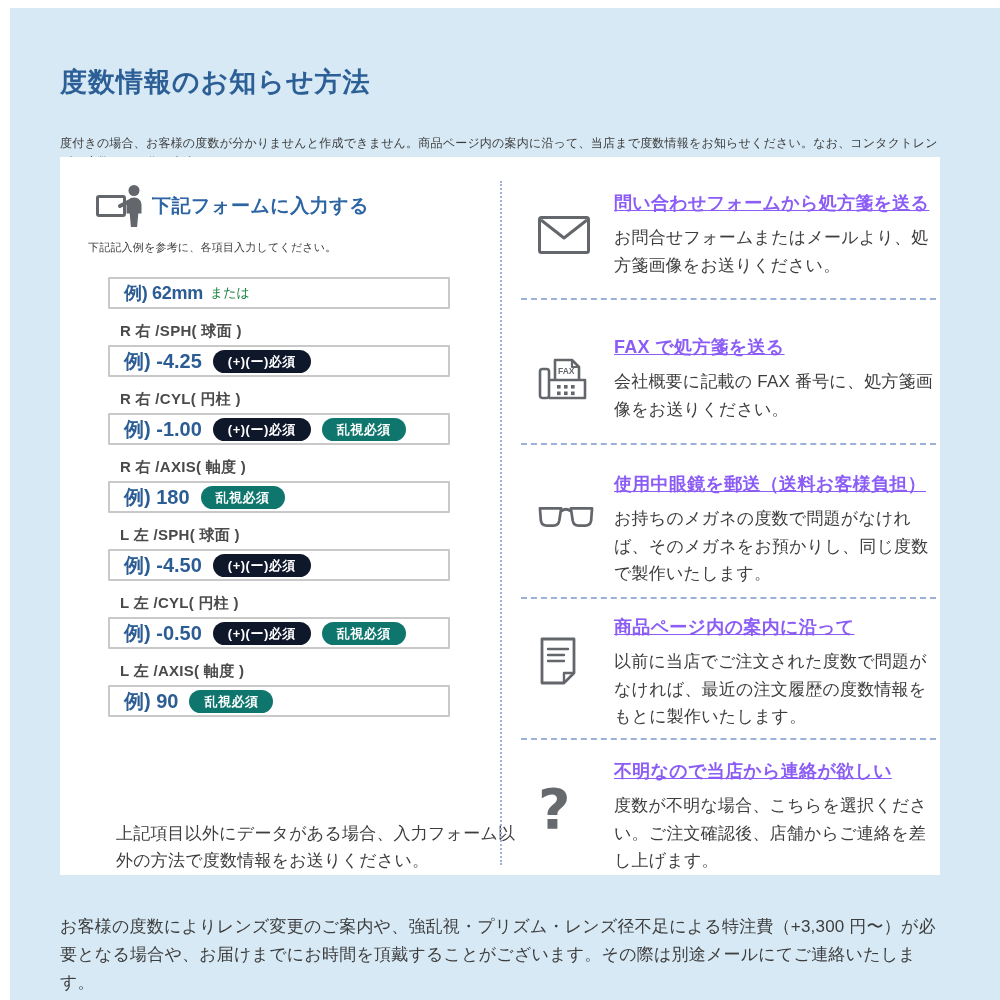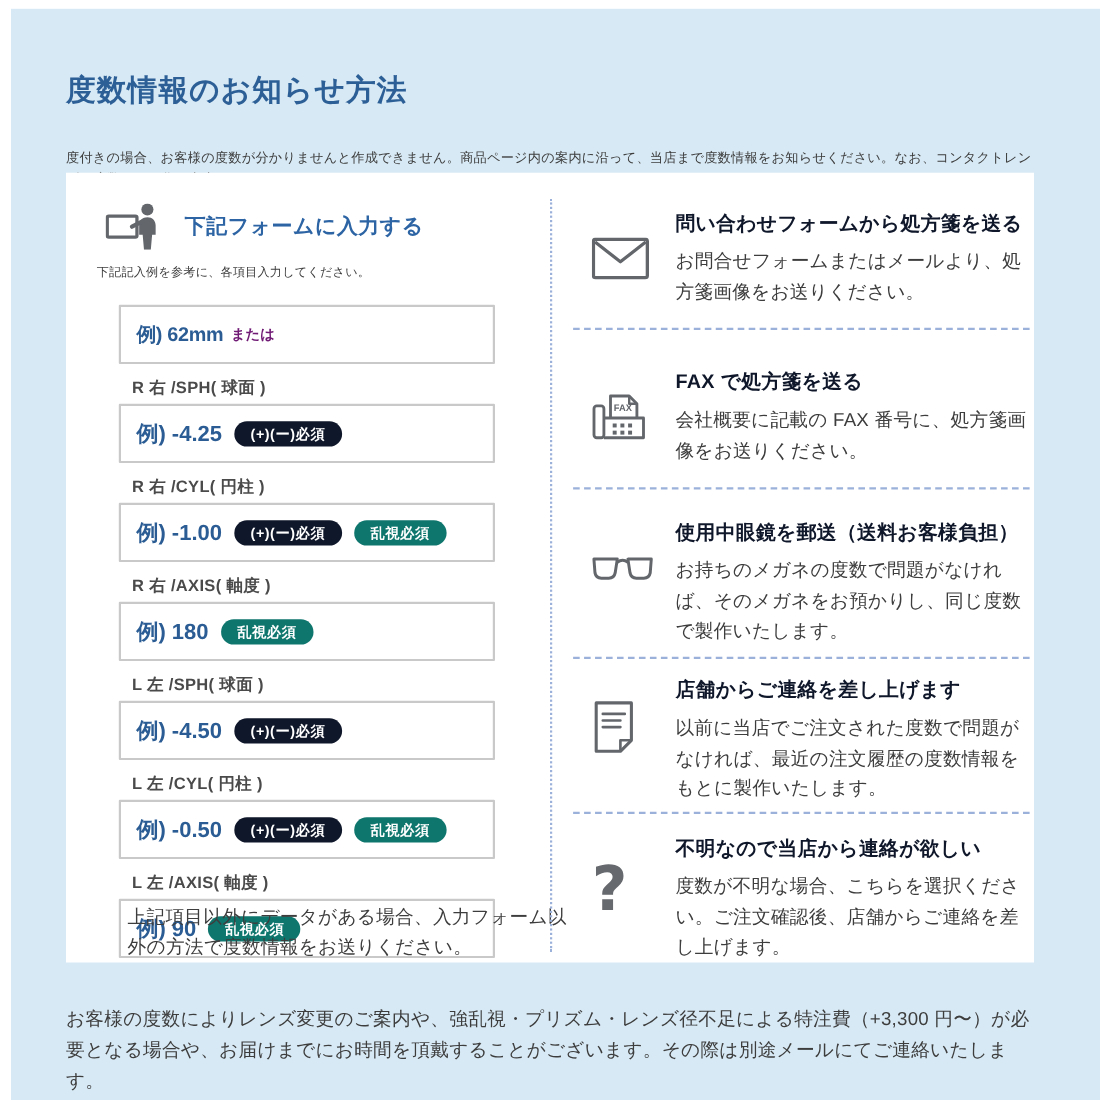--- a/index.html
+++ b/index.html
@@ -13,56 +13,56 @@
     position:absolute;left:60px;top:46px;font-size:27px;font-weight:bold;
     color:#2d5f97;letter-spacing:1px;
   }
   .intro{
     position:absolute;left:60px;top:92px;width:884px;font-size:12px;
     line-height:1.6;color:#3d3d3d;letter-spacing:0.2px;margin-top:42px;
   }
   .card{position:absolute;left:60px;top:157px;width:880px;height:718px;background:#ffffff;}
 
   
-  .form-header{position:absolute;left:36px;top:28px;display:flex;align-items:center;gap:24px;}
+  .form-header{position:absolute;left:36px;top:28px;display:flex;align-items:center;gap:8px;}
   .form-heading{font-size:19px;font-weight:bold;color:#2c64a4;letter-spacing:0.5px;}
   .instruction{position:absolute;left:28px;top:72px;font-size:11px;color:#3d3d3d;letter-spacing:0.2px;}
   .fields{position:absolute;left:48px;top:120px;width:342px;}
   .field-label{
     padding-left:12px;font-size:15px;font-weight:bold;color:#4a4a4a;
     margin-bottom:5px;letter-spacing:0.3px;line-height:19px;
   }
   .field-box{
-    box-sizing:border-box;height:54px;border:2px solid #c9c9c9;border-radius:1px;
+    box-sizing:border-box;height:32px;border:2px solid #c9c9c9;border-radius:1px;
     background:#fff;display:flex;align-items:center;gap:11px;
     padding:0 12px 0 14px;margin-bottom:12px;white-space:nowrap;
   }
   .example{font-size:20px;font-weight:bold;color:#2b5d94;}
-  .example-sm{font-size:13px;font-weight:bold;color:#701a75;}
+  .example-sm{font-size:13px;font-weight:normal;color:#15803d;}
   .pd .example{font-size:18px;letter-spacing:-0.3px;}
   .pd{gap:7px;}
   .pill{
     border-radius:999px;color:#ffffff;font-size:13px;font-weight:bold;
     padding:5px 15px;letter-spacing:0.5px;flex:none;line-height:1;
   }
   .pill-blue{background:#0f172a;text-align:right;}
   .pill-orange{background:#0f766e;}
   .form-note{
     position:absolute;left:28px;top:646px;width:402px;font-size:17px;
     color:#3d3d3d;line-height:1.6;letter-spacing:0.2px;margin-left:28px;
   }
 
   
   .v-divider{position:absolute;left:440px;top:24px;height:684px;width:0;border-left:2px dotted #9cb1da;}
   .h-divider{position:absolute;left:461px;width:415px;height:0;border-top:2px dashed #9cb1da;}
 
   
   .method{position:absolute;left:478px;width:396px;display:flex;gap:20px;}
   .m-icon{flex:none;width:56px;display:flex;justify-content:flex-start;align-items:flex-start;}
-  .m-title{font-size:18px;font-weight:bold;color:#0f172a;margin:0 0 9px 0;letter-spacing:0.3px;}
+  .m-title{font-size:18px;font-weight:bold;color:#8b5cf6;margin:0 0 9px 0;letter-spacing:0.3px;text-decoration:underline;}
   .m-body{font-size:17px;color:#3d3d3d;line-height:1.62;margin:0;letter-spacing:0.2px;}
   .q-glyph{font-size:56px;font-weight:bold;color:#66696e;line-height:1;font-family:"DejaVu Sans",sans-serif;}
 
   .footer-note{
     position:absolute;left:60px;top:896px;width:884px;font-size:17px;
     color:#3d3d3d;line-height:1.65;letter-spacing:0.2px;
   }
   svg{display:block;}
 </style>
 </head>
@@ -197,21 +197,21 @@
 
   <div class="method" style="top:458px;">
     <div class="m-icon" style="margin-top:22px;">
       <svg width="40" height="48" viewBox="0 0 40 48">
         <path d="M4,2 h32 v34 l-10,10 H4 z" fill="none" stroke="#63676c" stroke-width="2.8" stroke-linejoin="round"></path>
         <path d="M36,36 h-10 v10" fill="none" stroke="#63676c" stroke-width="2.4" stroke-linejoin="round"></path>
         <path d="M10,12 h20 M10,18 h16 M10,24 h16" stroke="#63676c" stroke-width="2.4" stroke-linecap="round"></path>
       </svg>
     </div>
     <div class="m-text">
-      <p class="m-title">店舗からご連絡を差し上げます</p>
+      <p class="m-title">商品ページ内の案内に沿って</p>
       <p class="m-body">以前に当店でご注文された度数で問題がなければ、最近の注文履歴の度数情報をもとに製作いたします。</p>
     </div>
   </div>
 
   <div class="method" style="top:602px;">
     <div class="m-icon" style="margin-top:22px;">
       <span class="q-glyph">?</span>
     </div>
     <div class="m-text">
       <p class="m-title">不明なので当店から連絡が欲しい</p>

